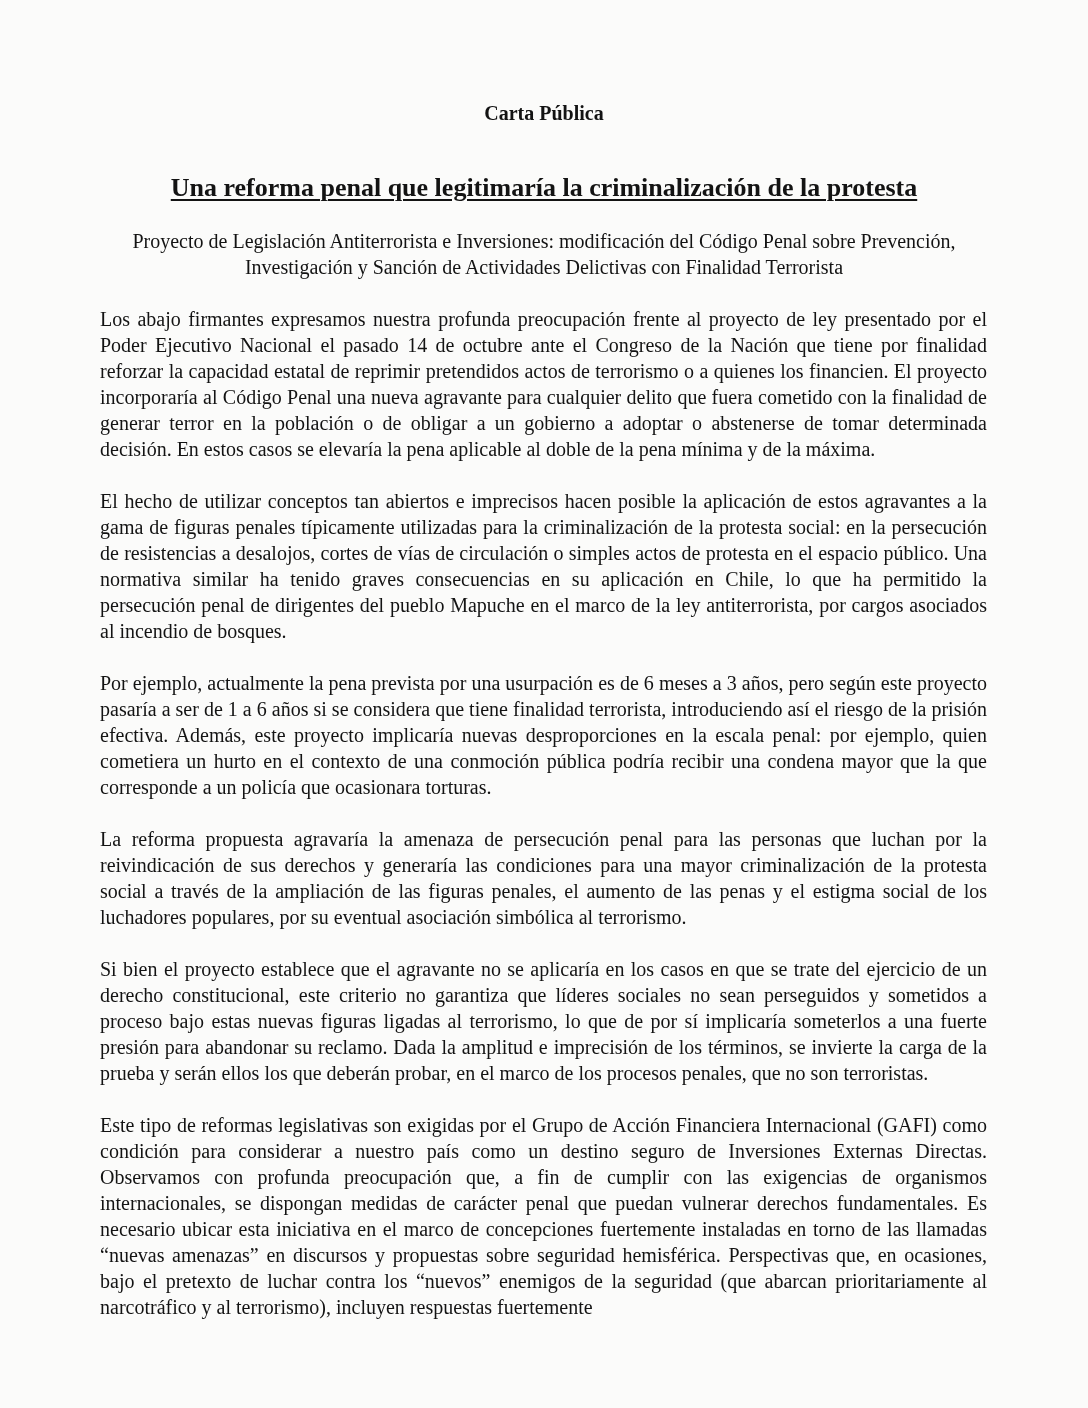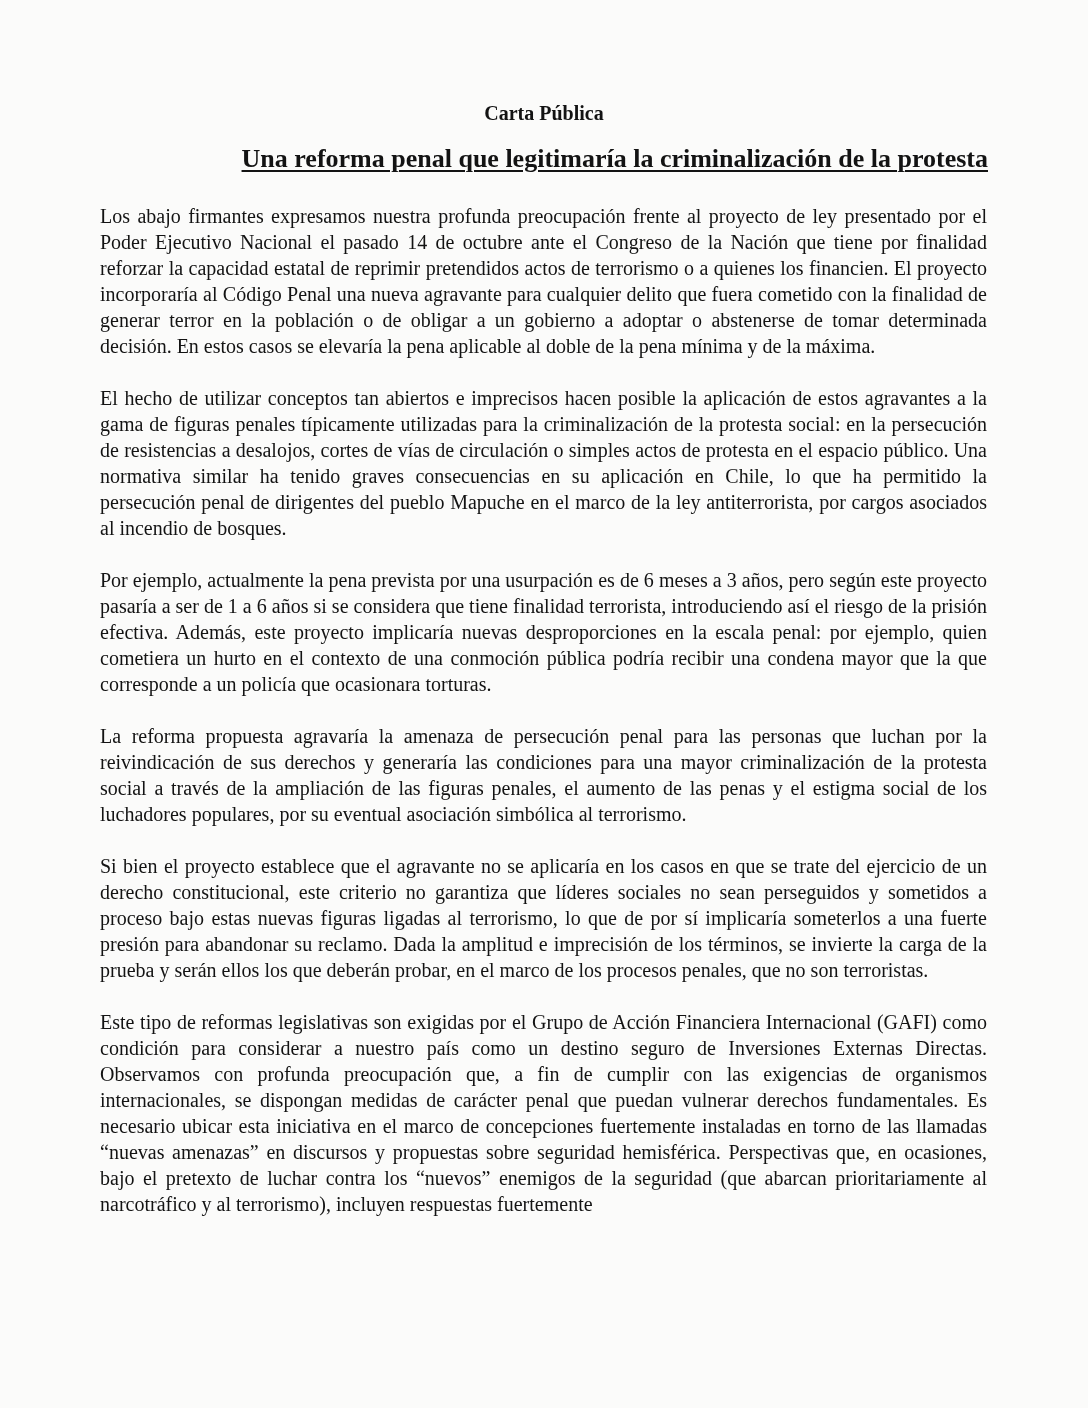--- a/index.html
+++ b/index.html
@@ -22,25 +22,25 @@
     padding: 100px 100px 0 100px;
     overflow: hidden;
   }
   .kicker {
     text-align: center;
     font-weight: bold;
     font-size: 20px;
     line-height: 26px;
   }
   .title {
-    text-align: right;
+    text-align: center;
     font-weight: bold;
     font-size: 26px;
     line-height: 36px;
-    margin: 15px 0 0 0;
+    margin: 44px 0 0 0;
     text-decoration: underline;
     text-decoration-thickness: 2px;
     text-underline-offset: 3px;
   }
   .subtitle {
     text-align: center;
     font-size: 20px;
     line-height: 26px;
     margin: 22px 0 0 0;
   }
@@ -52,20 +52,21 @@
   }
 </style>
 </head>
 <body>
 
 <div class="page">
   <div class="kicker">Carta Pública</div>
 
   <h1 class="title">Una reforma penal que legitimaría la criminalización de la protesta</h1>
 
+  <div class="subtitle">Proyecto de Legislación Antiterrorista e Inversiones: modificación del Código Penal sobre Prevención, Investigación y Sanción de Actividades Delictivas con Finalidad Terrorista</div>
 
   <p class="body-par">Los abajo firmantes expresamos nuestra profunda preocupación frente al proyecto de ley presentado por el Poder Ejecutivo Nacional el pasado 14 de octubre ante el Congreso de la Nación que tiene por finalidad reforzar la capacidad estatal de reprimir pretendidos actos de terrorismo o a quienes los financien. El proyecto incorporaría al Código Penal una nueva agravante para cualquier delito que fuera cometido con la finalidad de generar terror en la población o de obligar a un gobierno a adoptar o abstenerse de tomar determinada decisión. En estos casos se elevaría la pena aplicable al doble de la pena mínima y de la máxima.</p>
 
   <p class="body-par">El hecho de utilizar conceptos tan abiertos e imprecisos hacen posible la aplicación de estos agravantes a la gama de figuras penales típicamente utilizadas para la criminalización de la protesta social: en la persecución de resistencias a desalojos, cortes de vías de circulación o simples actos de protesta en el espacio público. Una normativa similar ha tenido graves consecuencias en su aplicación en Chile, lo que ha permitido la persecución penal de dirigentes del pueblo Mapuche en el marco de la ley antiterrorista, por cargos asociados al incendio de bosques.</p>
 
   <p class="body-par">Por ejemplo, actualmente la pena prevista por una usurpación es de 6 meses a 3 años, pero según este proyecto pasaría a ser de 1 a 6 años si se considera que tiene finalidad terrorista, introduciendo así el riesgo de la prisión efectiva. Además, este proyecto implicaría nuevas desproporciones en la escala penal: por ejemplo, quien cometiera un hurto en el contexto de una conmoción pública podría recibir una condena mayor que la que corresponde a un policía que ocasionara torturas.</p>
 
   <p class="body-par">La reforma propuesta agravaría la amenaza de persecución penal para las personas que luchan por la reivindicación de sus derechos y generaría las condiciones para una mayor criminalización de la protesta social a través de la ampliación de las figuras penales, el aumento de las penas y el estigma social de los luchadores populares, por su eventual asociación simbólica al terrorismo.</p>
 
   <p class="body-par">Si bien el proyecto establece que el agravante no se aplicaría en los casos en que se trate del ejercicio de un derecho constitucional, este criterio no garantiza que líderes sociales no sean perseguidos y sometidos a proceso bajo estas nuevas figuras ligadas al terrorismo, lo que de por sí implicaría someterlos a una fuerte presión para abandonar su reclamo. Dada la amplitud e imprecisión de los términos, se invierte la carga de la prueba y serán ellos los que deberán probar, en el marco de los procesos penales, que no son terroristas.</p>

